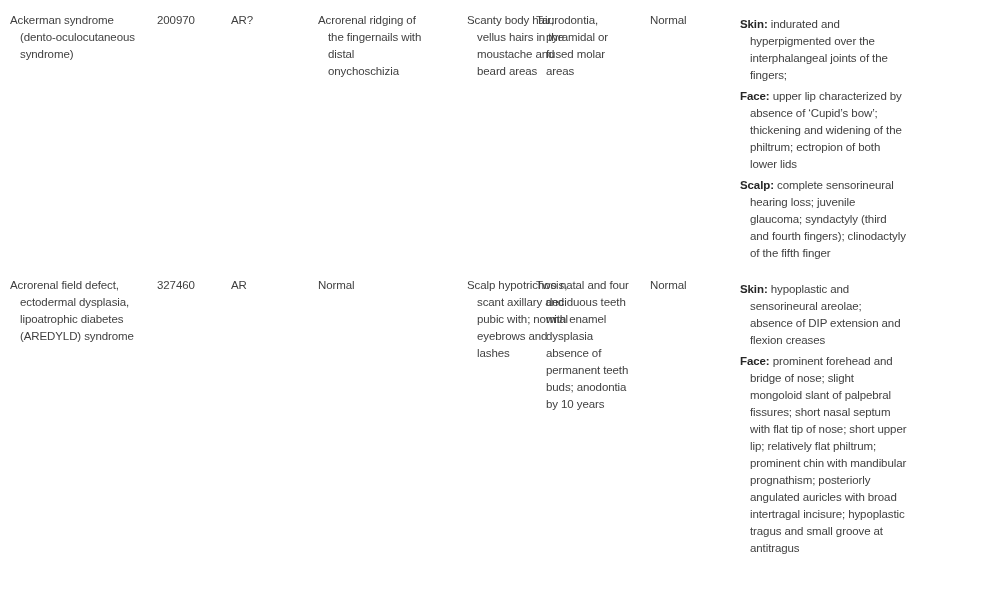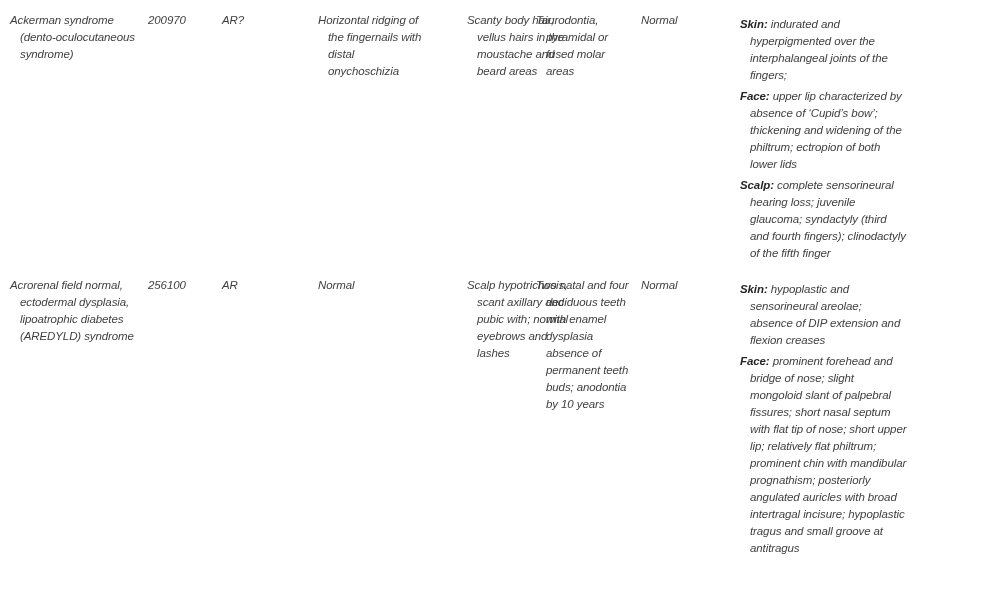--- a/index.html
+++ b/index.html
@@ -17,36 +17,35 @@
     letter-spacing: -0.1px;
     color: #3f3f3f;
   }
   .wrap {
     padding: 12px 0 0 10px;
   }
   table.syndrome-table {
     border-collapse: collapse;
     table-layout: fixed;
     width: 988px;
-    font-style: italic;
   }
   td {
     vertical-align: top;
     padding: 0 0 11px 0;
   }
   
   .hang {
     padding-left: 10px;
     text-indent: -10px;
   }
   .w132 { width: 132px; }
   .w100 { width: 100px; }
   .w97  { width: 97px; margin-left: 37px; }
   .w90  { width: 90px; }
-  .w60  { width: 60px; }
+  .w60  { width: 60px; margin-left: 9px; }
   p.feat {
     margin: 4px;
     width: 157px;
   }
   b.lbl {
     color: #262626;
     font-weight: bold;
   }
 </style>
 </head>
@@ -70,44 +69,44 @@
         <td>
           <div class="hang w132">Ackerman syndrome (dento-oculocutaneous syndrome)</div>
         </td>
         <td>
           <div class="w60">200970</div>
         </td>
         <td>
           <div class="w60">AR?</div>
         </td>
         <td>
-          <div class="hang w100">Horizontal ridging of the fingernails with distal onychoschizia</div>
+          <div class="hang w100">Acrorenal ridging of the fingernails with distal onychoschizia</div>
         </td>
         <td>
           <div class="hang w97">Scanty body hair; vellus hairs in the moustache and beard areas</div>
         </td>
         <td>
           <div class="hang w90">Taurodontia, pyramidal or fused molar areas</div>
         </td>
         <td>
           <div class="w60">Normal</div>
         </td>
         <td>
           <p class="feat hang"><b class="lbl">Skin:</b> <span>indurated and hyperpigmented over the interphalangeal joints of the fingers;</span></p>
           <p class="feat hang"><b class="lbl">Face:</b> <span>upper lip characterized by absence of ‘Cupid’s bow’; thickening and widening of the philtrum; ectropion of both lower lids</span></p>
           <p class="feat hang"><b class="lbl">Scalp:</b> <span>complete sensorineural hearing loss; juvenile glaucoma; syndactyly (third and fourth fingers); clinodactyly of the fifth finger</span></p>
         </td>
       </tr>
 
       <tr>
         <td>
-          <div class="hang w132">Acrorenal field normal, ectodermal dysplasia, lipoatrophic diabetes (AREDYLD) syndrome</div>
+          <div class="hang w132">Acrorenal field defect, ectodermal dysplasia, lipoatrophic diabetes (AREDYLD) syndrome</div>
         </td>
         <td>
-          <div class="w60">256100</div>
+          <div class="w60">327460</div>
         </td>
         <td>
           <div class="w60">AR</div>
         </td>
         <td>
           <div class="hang w100">Normal</div>
         </td>
         <td>
           <div class="hang w97">Scalp hypotrichosis, scant axillary and pubic with; normal eyebrows and lashes</div>
         </td>

